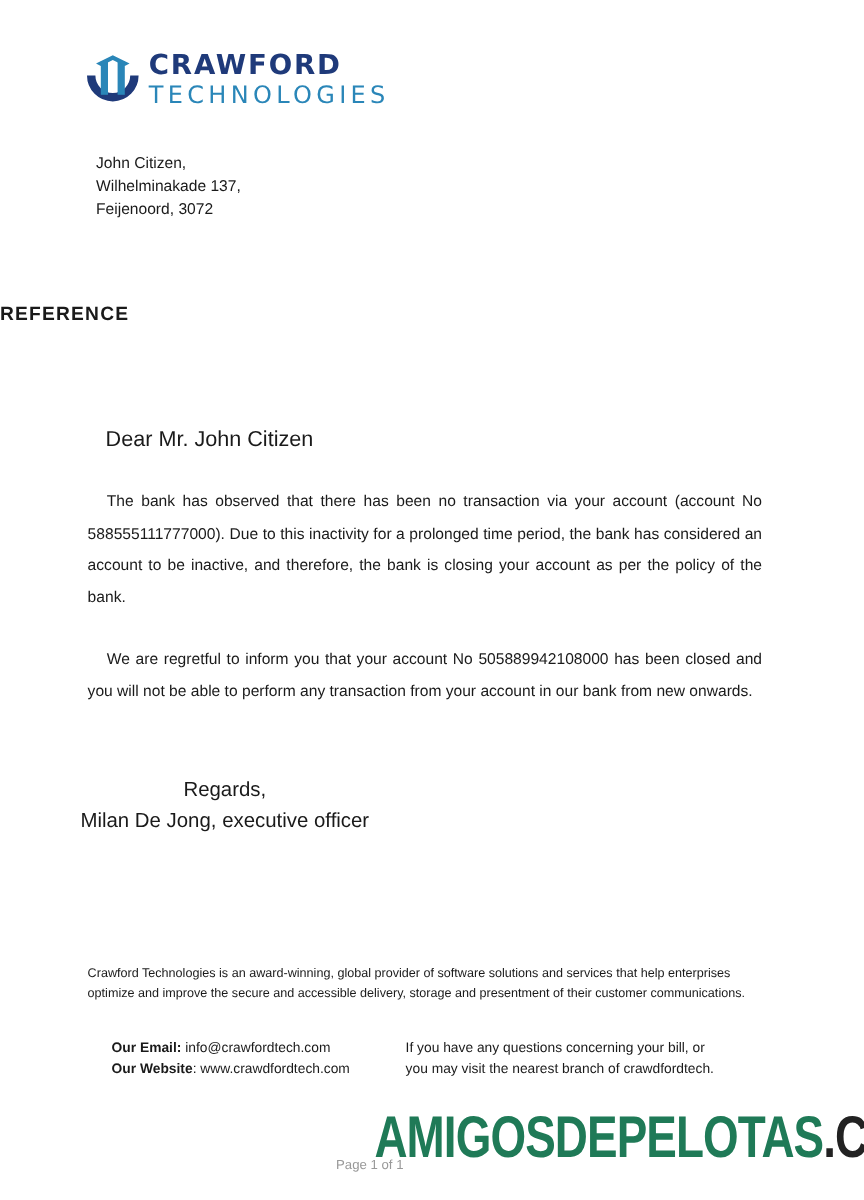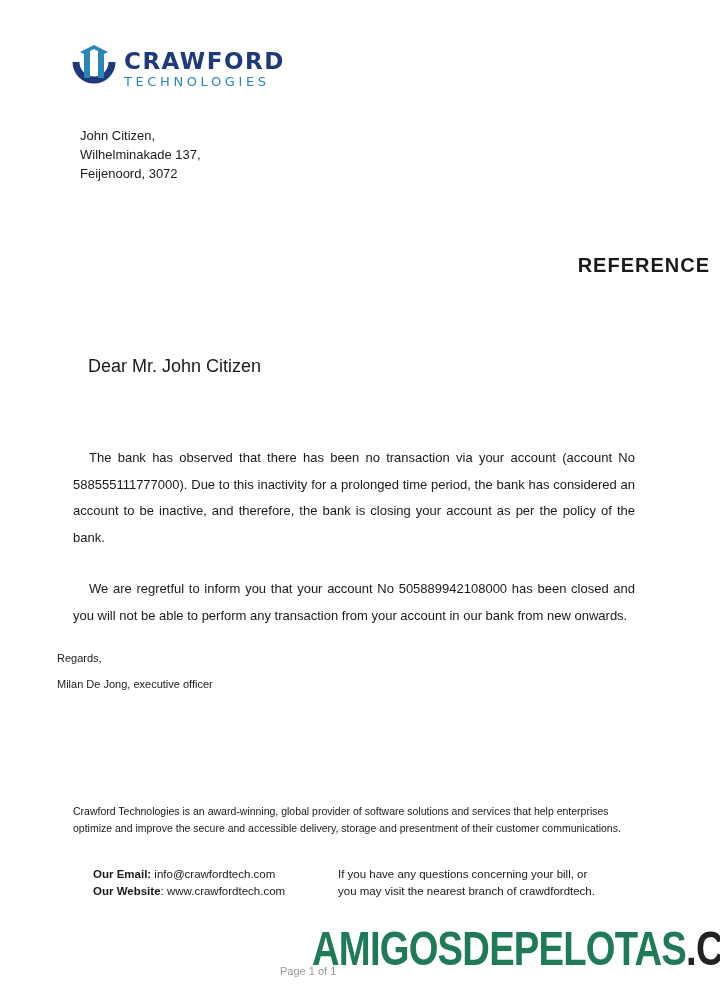--- a/index.html
+++ b/index.html
@@ -4,29 +4,29 @@
 <style>
   html, body { margin: 0; padding: 0; }
   body {
     width: 720px; height: 1000px; background: #ffffff; position: relative; overflow: hidden;
     font-family: "Liberation Sans", "DejaVu Sans", sans-serif; color: #1a1a1a;
   }
   .logo { position: absolute; left: 70px; top: 44px; display: flex; align-items: flex-end; }
   .logo svg { display: block; }
   .logo-text { margin-left: 6px; line-height: 1; }
   .logo-name { font-family: "DejaVu Sans", sans-serif; font-weight: bold; font-size: 23px; color: #1f3a7a; letter-spacing: 1.5px; }
-  .logo-sub { font-family: "DejaVu Sans", sans-serif; font-size: 13px; color: #2a86b8; letter-spacing: 3.6px; margin-top: 2px; }
+  .logo-sub { font-family: "DejaVu Sans", sans-serif; font-size: 20px; color: #2a86b8; letter-spacing: 3.6px; margin-top: 2px; }
   .addr { position: absolute; left: 80px; top: 126px; font-size: 13px; line-height: 19px; }
-  .title { position: absolute; left: 0; width: 710px; top: 254px; text-align: right; font-weight: bold; font-size: 20px; letter-spacing: 1px; }
+  .title { position: absolute; left: 0; width: 710px; top: 254px; text-align: left; font-weight: bold; font-size: 16px; letter-spacing: 1px; }
   .salutation { position: absolute; left: 88px; top: 356px; font-size: 18px; }
-  .para { position: absolute; left: 73px; width: 562px; font-size: 13px; line-height: 26.5px; text-align: justify; margin-top: 40px; }
+  .para { position: absolute; left: 73px; width: 562px; font-size: 13px; line-height: 26.5px; text-align: justify; }
   .p1 { top: 405px; }
   .p2 { top: 536px; }
   .indent { display: inline-block; width: 16px; }
-  .closing { position: absolute; left: 57px; top: 645px; font-size: 11px; line-height: 26px; }
+  .closing { position: absolute; left: 67px; top: 645px; font-size: 17px; line-height: 26px; text-align: center; }
   .about { position: absolute; left: 73px; top: 803px; width: 560px; font-size: 10.5px; line-height: 16.5px; }
   .contact { position: absolute; left: 73px; top: 866px; font-size: 11.5px; line-height: 17px; }
   .contact b { font-weight: bold; margin-left: 20px; }
   .note { position: absolute; left: 338px; top: 866px; font-size: 11.5px; line-height: 17px; }
   .pagenum { position: absolute; left: 280px; top: 965px; font-size: 11px; color: #999; }
   .watermark { position: absolute; left: 312px; top: 920px; font-family: "Liberation Sans", sans-serif; font-weight: bold; font-size: 49px; letter-spacing: -1px; transform: scaleX(0.78); transform-origin: left top; white-space: nowrap; }
   .wm-green { color: #1f7a57; }
   .wm-dark { color: #222222; }
 </style>
 </head>
@@ -60,21 +60,21 @@
 
 <div class="closing">
   <div>Regards,</div>
   <div>Milan De Jong, executive officer</div>
 </div>
 
 <div class="about">Crawford Technologies is an award-winning, global provider of software solutions and services that help enterprises optimize and improve the secure and accessible delivery, storage and presentment of their customer communications.</div>
 
 <div class="contact">
   <div><b>Our Email:</b> <span>info@crawfordtech.com</span></div>
-  <div><b>Our Website</b>: <span>www.crawfordtech.com</span></div>
+  <div><b>Our Website</b>: <span>www.crawdfordtech.com</span></div>
 </div>
 
 <div class="note">
   <div>If you have any questions concerning your bill, or</div>
   <div>you may visit the nearest branch of crawdfordtech.</div>
 </div>
 
 <div class="pagenum">Page 1 of 1</div>
 
 <div class="watermark"><span class="wm-green">AMIGOSDEPELOTAS</span><span class="wm-dark">.COM</span></div>

